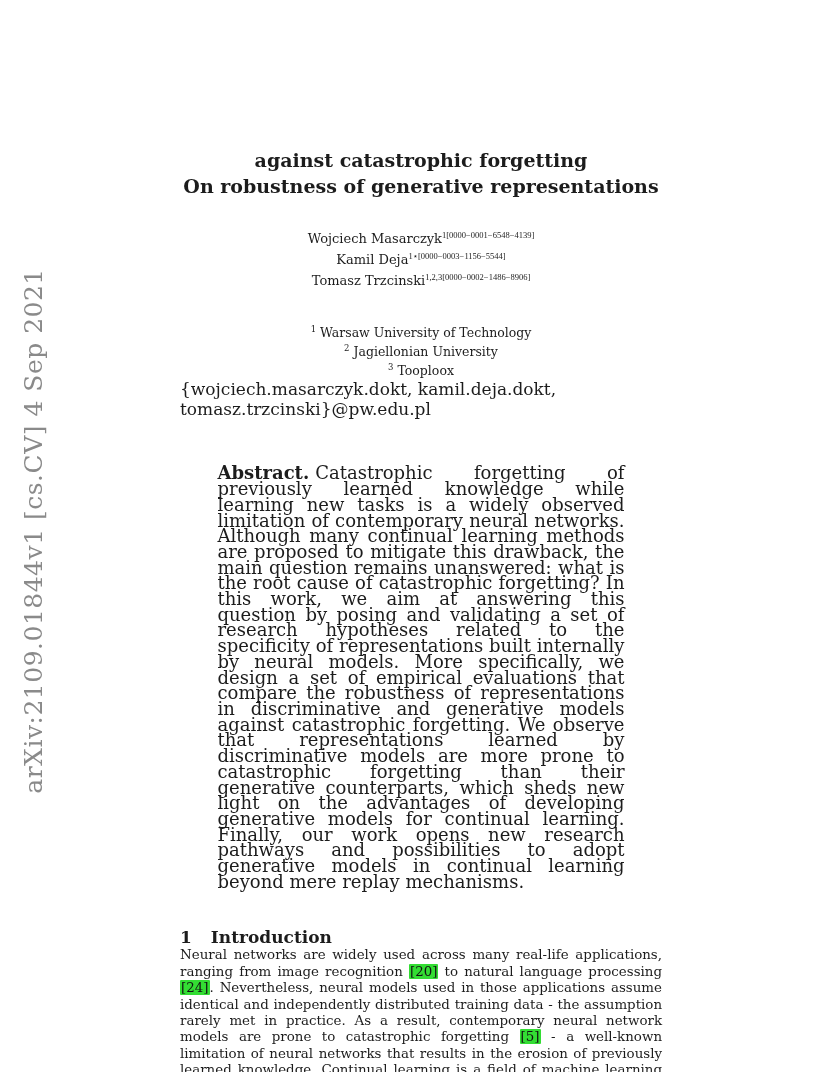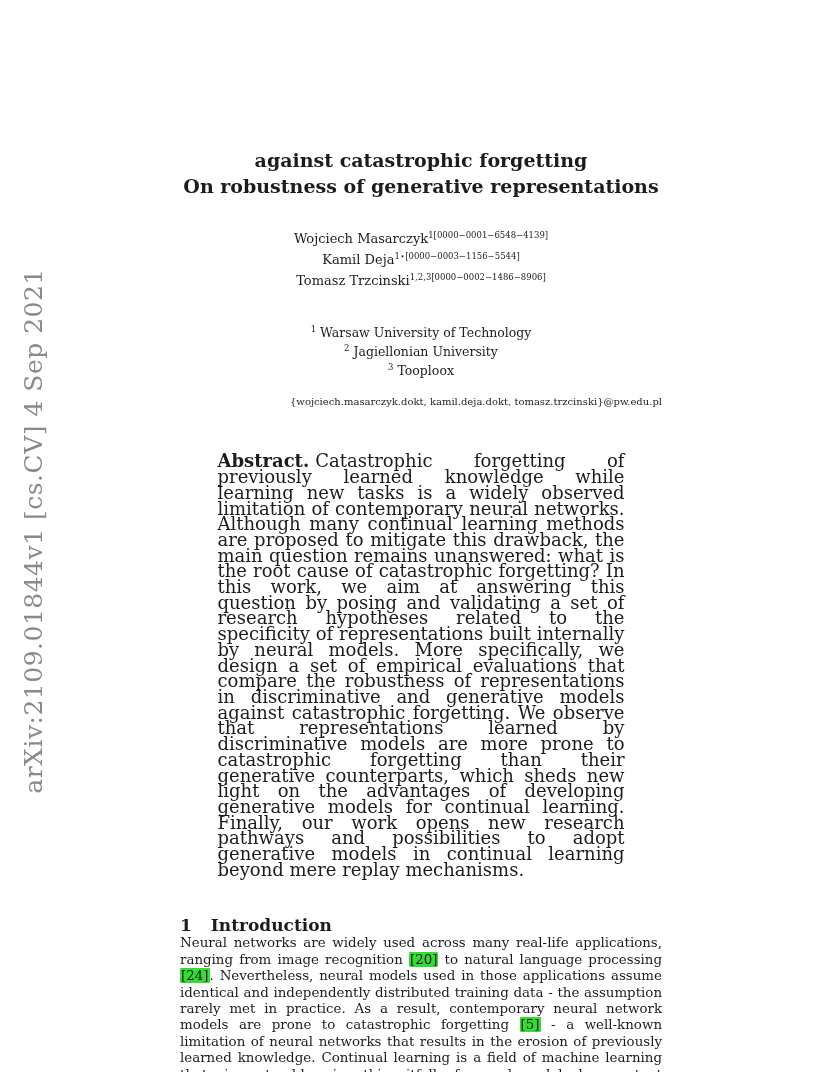--- a/index.html
+++ b/index.html
@@ -34,32 +34,32 @@
     font-weight:bold;
     font-size:19px;
     line-height:26px;
   }
   .authors{
     margin-top:28px;
     text-align:center;
     font-size:13px;
     line-height:16.5px;
   }
-  .authors sup{font-size:8.5px;}
+  .authors sup{font-size:8.5px;font-family:Liberation Serif, serif;}
   .affiliations{
     margin-top:33px;
     text-align:center;
     font-size:12.5px;
     line-height:15.5px;
   }
   .affiliations sup{font-size:8.5px;}
   .email-line{
-    margin-top:18px;
-    text-align:right;
-    font-size:10px;
+    margin-top:1px;
+    text-align:left;
+    font-size:17px;
   }
   .abstract{
     margin:46px auto 0 auto;
     width:407px;
     font-size:18px;
     line-height:15.7px;
     text-align:justify;
   }
   .abs-label{font-weight:bold;margin-right:6px;}
   .section-heading{

